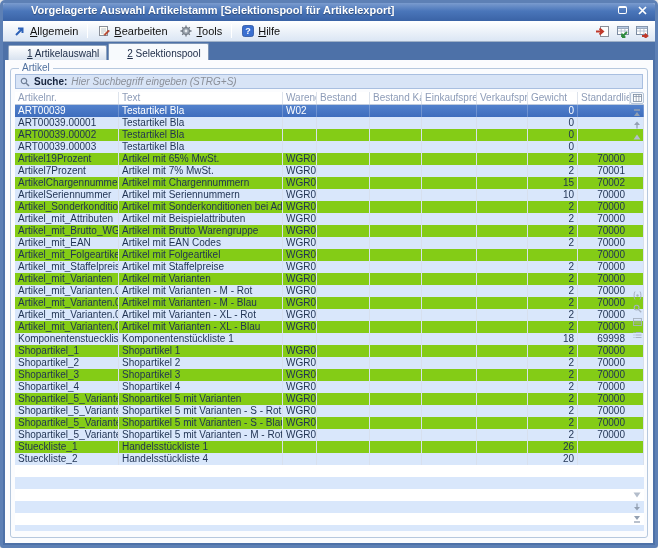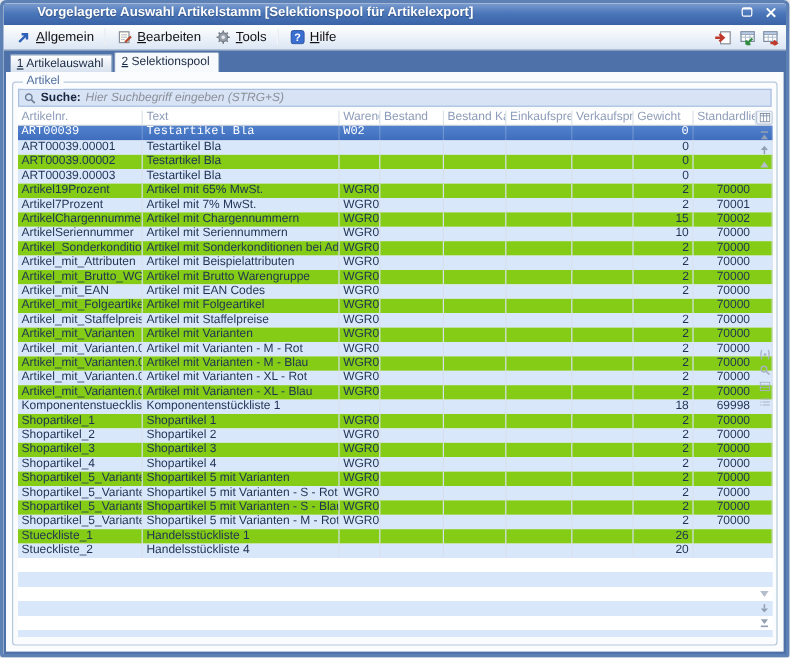--- a/index.html
+++ b/index.html
@@ -31,22 +31,22 @@
   .mi{display:inline-flex;width:13px;height:13px;align-items:center;justify-content:center;}
   .menu-sep{width:1px;height:14px;background:#b9c4d3;border-right:1px solid #fff;margin:0 3px;}
   .menubar-spacer{flex:1;}
   .tool-btn{width:18px;height:17px;display:flex;align-items:center;justify-content:center;border:1px solid transparent;border-radius:2px;margin-left:2px;}
   .tool-btn:first-of-type{border-color:#9fb1c8;background:#f4f8fd;}
   u{text-decoration:underline;}
   
   .tabarea{flex:1;display:flex;flex-direction:column;background:var(--tabstrip,#4d71a8);padding:0 2px 2px 2px;min-height:0;}
   .tabs{height:18px;flex:0 0 18px;display:flex;align-items:flex-end;padding-left:3px;gap:1px;}
   .tab{
-    font-size:10px;padding:2px 7px 1px 5px;border:1px solid #8ea4c0;border-bottom:none;
-    border-radius:2px 2px 0 0;color:#1b2a45;height:15px;display:flex;align-items:flex-start;
+    font-size:10px;padding:2px 7px 1px 18px;border:1px solid #8ea4c0;border-bottom:none;
+    border-radius:2px 2px 0 0;color:#1b2a45;height:15px;display:flex;align-items:flex-end;
     background:linear-gradient(to bottom,#ffffff,#d8e2ef);
   }
   .tab.active{background:#f7fafd;height:17px;border-color:#7e96b6;position:relative;z-index:2;}
   
   .page{flex:1;background:#fbfcfe;position:relative;min-height:0;display:flex;flex-direction:column;}
   .groupbox{
     flex:1;margin:8px 5px 5px 5px;border:1px solid #b6c8de;border-radius:3px;
     position:relative;display:flex;flex-direction:column;min-height:0;
   }
   .groupbox-label{
@@ -74,21 +74,21 @@
   }
   .hc{color:#8d9cb8;border-right:1px solid #dde3ec;height:12px;}
   .grid-header{flex:0 0 13px;border-bottom:1px solid #bfcbdd;background:#fff;padding-right:14px;}
   .grid-body{flex:1;display:flex;flex-direction:column;min-height:0;}
   .row{background:#84cc16;color:#1f3252;cursor:default;}
   .row.alt{background:var(--row_stripe,#d9e7fb);}
   .row.sel{
     background:linear-gradient(to bottom,#5281cc,var(--selection,#3e6dbd));
     color:#fff;
   }
-  .row.sel .gc{border-right-color:rgba(255,255,255,.22);font-family:Liberation Mono, monospace;}
+  .row.sel .gc{border-right-color:rgba(255,255,255,.22);}
   .num{text-align:right;}
   .gc:last-child{padding-right:18px;}
   .filler{
     flex:1;
     background:repeating-linear-gradient(to bottom,#ffffff 0 12px,var(--row_stripe,#d9e7fb) 12px 24px);
   }
   
   .navstrip{position:absolute;right:0;top:0;width:14px;height:100%;pointer-events:none;}
   .navstrip .nbtn{pointer-events:auto;position:absolute;right:0;width:14px;height:12px;display:flex;align-items:center;justify-content:center;}
   .colchooser{top:0;background:#f4f7fb;border:1px solid #b7c6da;border-radius:2px;}

